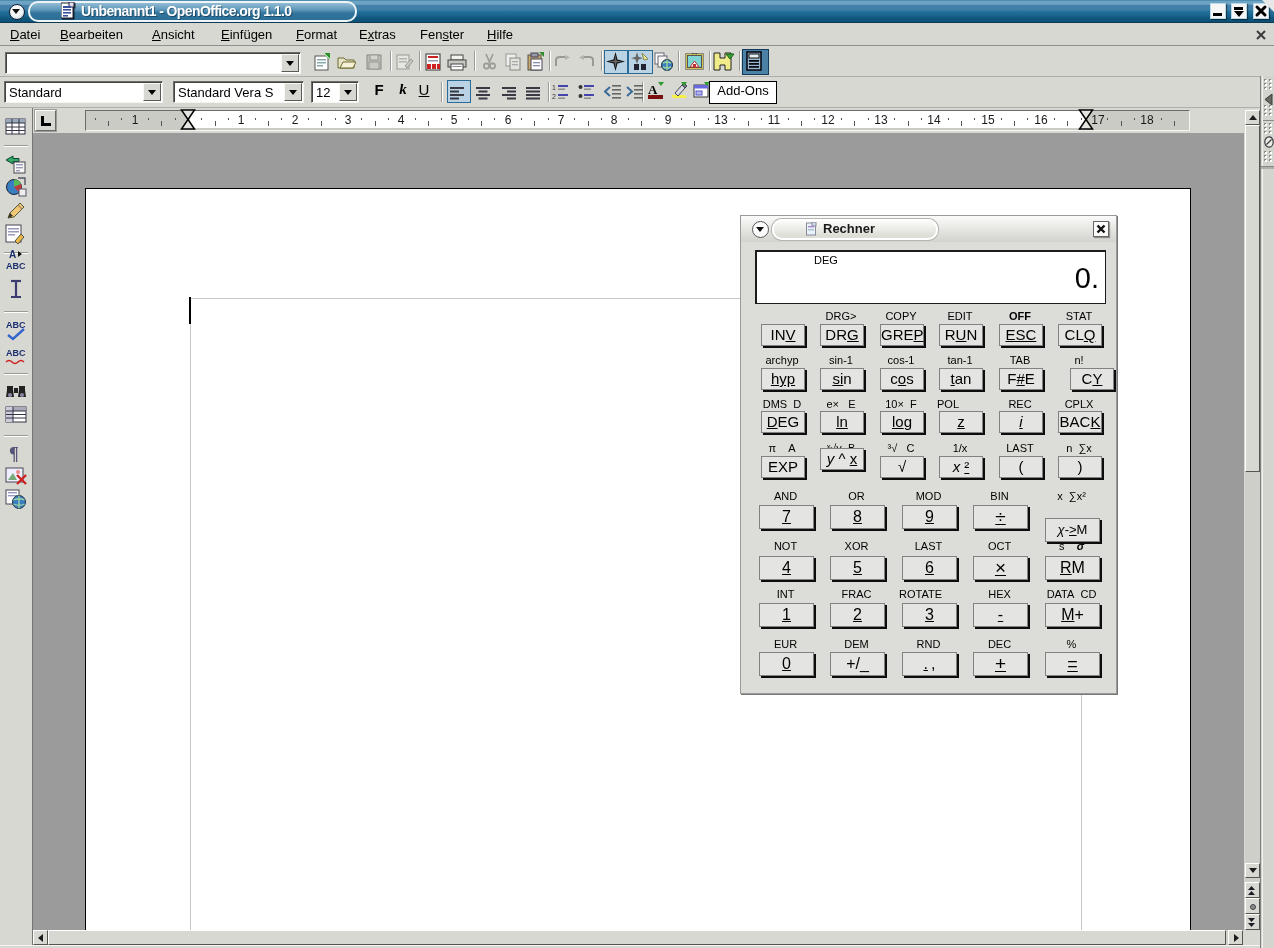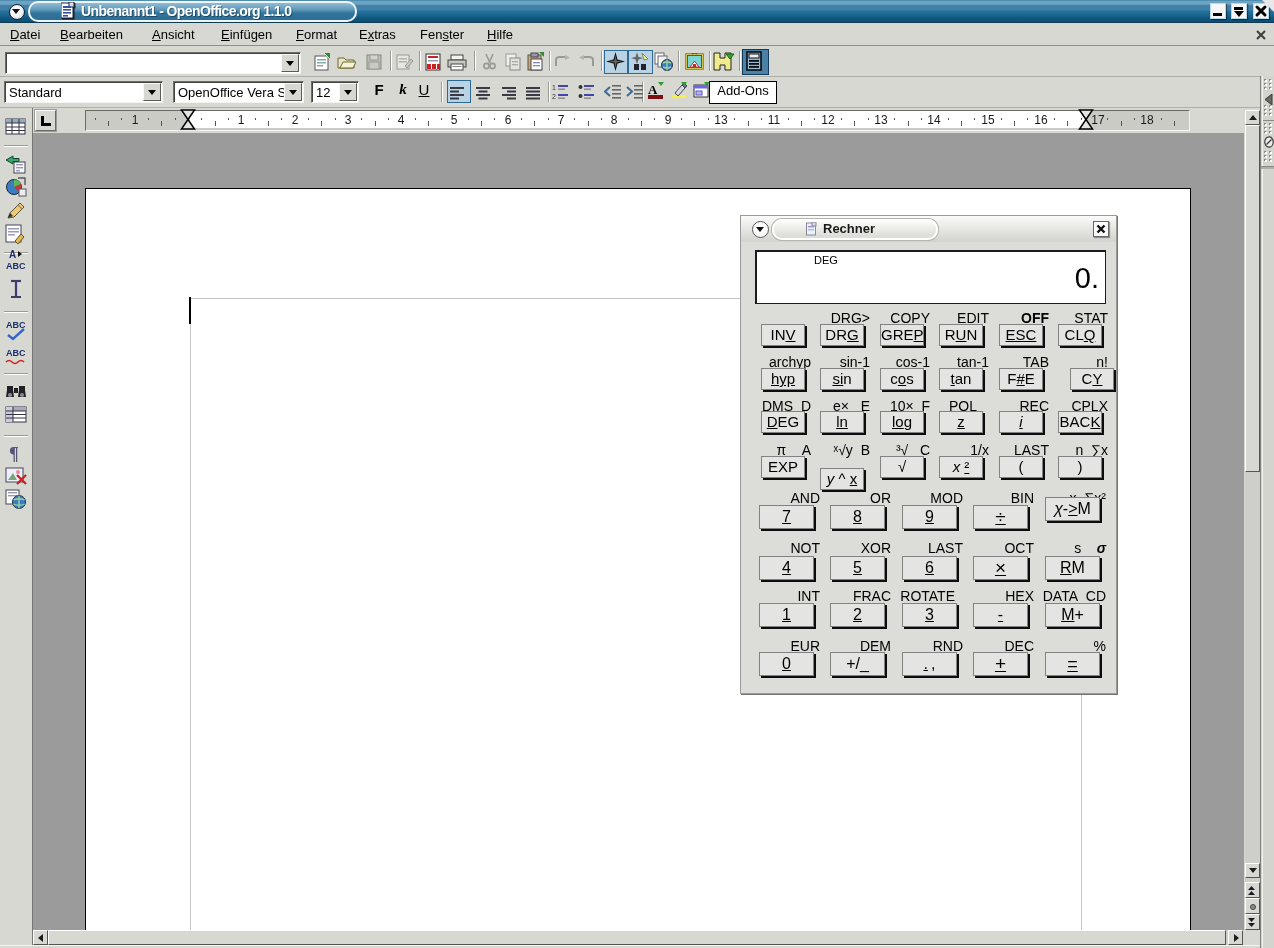--- a/index.html
+++ b/index.html
@@ -8,21 +8,21 @@
 u{text-decoration:underline}
 .sep1{position:absolute;top:52px;width:1px;height:20px;background:#9a9a96;border-right:1px solid #fff}
 .sep2{position:absolute;top:82px;width:1px;height:20px;background:#9a9a96;border-right:1px solid #fff}
 .combo{position:absolute;background:#fff;border-top:1px solid #6c6c68;border-left:1px solid #6c6c68;border-bottom:1px solid #f4f4f0;border-right:1px solid #f4f4f0;box-shadow:inset 1px 1px 0 #434340}
 .combo .tx{position:absolute;left:4px;top:3px;font-size:13px;color:#000;white-space:nowrap;overflow:hidden}
 .cbtn{position:absolute;right:1px;top:1px;bottom:1px;width:16px;background:#d8d8d3;border-top:1px solid #f8f8f4;border-left:1px solid #f8f8f4;border-right:1px solid #5a5a56;border-bottom:1px solid #5a5a56}
 .cbtn:after{content:"";position:absolute;left:4px;top:6px;border-left:4px solid transparent;border-right:4px solid transparent;border-top:5px solid #000}
 .pressed{background:#b9d2e4;border:1px solid #2c6a96}
 .menu{font-size:13px;color:#000}
 .calcbtn{position:absolute;background:#e4e4e2;border:1px solid #828282;box-shadow:2px 2px 0 #0c0c0c;color:#000;text-align:center;font-size:15px}
-.calclab{position:absolute;font-size:14px;color:#000;text-align:right;white-space:nowrap}
+.calclab{position:absolute;font-size:11px;color:#000;text-align:center;white-space:nowrap}
 .wbtn{position:absolute;width:14px;height:14px;background:#f6f6f6;border:1px solid #b9d9e8;box-shadow:1px 1px 1px rgba(0,0,0,.45)}
 </style></head><body>
 <div class="abs" style="left:0;top:0;width:1274px;height:22px;border-bottom:1px solid #0d3a52;background:linear-gradient(#3d7fa5 0%,#6ea5c4 6%,#6ca3c2 16%,#5b95b7 25%,#497fab 25%,#447fa8 28%,#3e80a7 45%,#23709a 52%,#1d6b95 62%,#175f88 75%,#10597f 78%,#0e5076 100%)">
  <div class="abs" style="left:9px;top:4px;width:14px;height:14px;border-radius:50%;background:radial-gradient(circle at 40% 35%,#ffffff 0%,#eef2f5 55%,#a8bfcc 100%);border:1px solid #123"></div>
  <div class="abs" style="left:12px;top:9px;border-left:4px solid transparent;border-right:4px solid transparent;border-top:5px solid #111"></div>
  <div class="abs" style="left:28px;top:1px;width:325px;height:17px;border-radius:10px;border:2px solid #eef4f7;background:linear-gradient(#93bcd3 0%,#5e98ba 40%,#31739b 60%,#2d7097 100%)"></div>
  <svg class="abs" style="left:61px;top:2px;filter:drop-shadow(1.5px 1.5px 0 rgba(0,0,10,0.75))" width="14" height="17" viewBox="0 0 14 17">
   <rect x="0" y="1" width="12" height="15" fill="#fff" stroke="#223" stroke-width="1"></rect>
   <rect x="8" y="0" width="5" height="5" fill="#dde" stroke="#223" stroke-width="1"></rect>
   <rect x="2" y="4" width="8" height="2" fill="#3a50a0"></rect>
@@ -171,21 +171,21 @@
         <rect x="3" y="15" width="10" height="1.8"></rect>
       </g>
     </svg>
 </div>
 <div class="abs" style="left:0;top:77px;width:1262px;height:30px;background:#d8d8d3;border-bottom:1px solid #aeaeaa">
 <div class="combo" style="left:4px;top:4px;width:157px;height:20px">
       <div class="tx">Standard</div>
       <div class="cbtn"></div>
     </div>
 <div class="combo" style="left:173px;top:4px;width:129px;height:20px">
-      <div class="tx" style="right:14px">OpenOffice Vera S</div>
+      <div class="tx" style="right:14px">Standard Vera S</div>
       <div class="cbtn"></div>
     </div>
 <div class="combo" style="left:311px;top:4px;width:46px;height:20px">
       <div class="tx">12</div>
       <div class="cbtn"></div>
     </div>
 <div class="abs" style="left:371px;top:4px;width:16px;height:17px;font-size:15px;font-weight:bold;text-align:center">F</div>
 <div class="abs" style="left:395px;top:4px;width:16px;height:17px;font-size:15px;font-style:italic;font-family:'Liberation Serif',serif;font-weight:bold;text-align:center">k</div>
 <div class="abs" style="left:416px;top:4px;width:16px;height:17px;font-size:15px;text-decoration:underline;text-align:center">U</div>
 <div class="sep2" style="left:441px;top:5px"></div>
@@ -568,39 +568,39 @@
 <div class="calcbtn" style="left:139px;top:195px;width:42px;height:20px;line-height:20px"><u>lo</u>g</div>
 <div class="calclab" style="left:178px;top:182px;width:58px">POL</div>
 <div class="calcbtn" style="left:198px;top:195px;width:42px;height:20px;line-height:20px"><u>z</u></div>
 <div class="calclab" style="left:250px;top:182px;width:58px">REC</div>
 <div class="calcbtn" style="left:258px;top:195px;width:42px;height:20px;line-height:20px"><i><u>i</u></i></div>
 <div class="calclab" style="left:309px;top:182px;width:58px">CPLX</div>
 <div class="calcbtn" style="left:317px;top:195px;width:42px;height:20px;line-height:20px">BAC<u>K</u></div>
 <div class="calclab" style="left:12px;top:226px;width:58px">π&nbsp;&nbsp;&nbsp;&nbsp;A</div>
 <div class="calcbtn" style="left:20px;top:240px;width:42px;height:20px;line-height:20px">EXP</div>
 <div class="calclab" style="left:71px;top:226px;width:58px">ˣ√y&nbsp;&nbsp;B</div>
-<div class="calcbtn" style="left:79px;top:252px;width:42px;height:20px;line-height:20px"><i>y</i>&nbsp;^&nbsp;<u>x</u></div>
+<div class="calcbtn" style="left:79px;top:232px;width:42px;height:20px;line-height:20px"><i>y</i>&nbsp;^&nbsp;<u>x</u></div>
 <div class="calclab" style="left:131px;top:226px;width:58px">³√&nbsp;&nbsp;&nbsp;C</div>
 <div class="calcbtn" style="left:139px;top:240px;width:42px;height:20px;line-height:20px">√</div>
 <div class="calclab" style="left:190px;top:226px;width:58px">1/x</div>
 <div class="calcbtn" style="left:198px;top:240px;width:42px;height:20px;line-height:20px"><i>x</i>&nbsp;<u>²</u></div>
 <div class="calclab" style="left:250px;top:226px;width:58px">LAST</div>
 <div class="calcbtn" style="left:258px;top:240px;width:42px;height:20px;line-height:20px">(</div>
 <div class="calclab" style="left:309px;top:226px;width:58px">n&nbsp;&nbsp;∑x</div>
 <div class="calcbtn" style="left:317px;top:240px;width:42px;height:20px;line-height:20px">)</div>
 <div class="calclab" style="left:10px;top:274px;width:69px">AND</div>
 <div class="calcbtn" style="left:18px;top:289px;width:53px;height:22px;line-height:22px;font-size:16px"><u>7</u></div>
 <div class="calclab" style="left:81px;top:274px;width:69px">OR</div>
 <div class="calcbtn" style="left:89px;top:289px;width:53px;height:22px;line-height:22px;font-size:16px"><u>8</u></div>
 <div class="calclab" style="left:153px;top:274px;width:69px">MOD</div>
 <div class="calcbtn" style="left:161px;top:289px;width:53px;height:22px;line-height:22px;font-size:16px"><u>9</u></div>
 <div class="calclab" style="left:224px;top:274px;width:69px">BIN</div>
 <div class="calcbtn" style="left:232px;top:289px;width:53px;height:22px;line-height:22px;font-size:16px"><span style="font-size:19px"><u>÷</u></span></div>
 <div class="calclab" style="left:296px;top:274px;width:69px">x&nbsp;&nbsp;∑x²</div>
-<div class="calcbtn" style="left:304px;top:281px;width:53px;height:22px;line-height:22px;font-size:16px"><i>χ</i>-<u>&gt;</u>M</div>
+<div class="calcbtn" style="left:304px;top:302px;width:53px;height:22px;line-height:22px;font-size:13px"><i>χ</i>-<u>&gt;</u>M</div>
 <div class="calclab" style="left:10px;top:324px;width:69px">NOT</div>
 <div class="calcbtn" style="left:18px;top:340px;width:53px;height:22px;line-height:22px;font-size:16px"><u>4</u></div>
 <div class="calclab" style="left:81px;top:324px;width:69px">XOR</div>
 <div class="calcbtn" style="left:89px;top:340px;width:53px;height:22px;line-height:22px;font-size:16px"><u>5</u></div>
 <div class="calclab" style="left:153px;top:324px;width:69px">LAST</div>
 <div class="calcbtn" style="left:161px;top:340px;width:53px;height:22px;line-height:22px;font-size:16px"><u>6</u></div>
 <div class="calclab" style="left:224px;top:324px;width:69px">OCT</div>
 <div class="calcbtn" style="left:232px;top:340px;width:53px;height:22px;line-height:22px;font-size:16px"><span style="font-size:19px"><u>×</u></span></div>
 <div class="calclab" style="left:296px;top:324px;width:69px">s&nbsp;&nbsp;&nbsp;&nbsp;<b><i>σ</i></b></div>
 <div class="calcbtn" style="left:304px;top:340px;width:53px;height:22px;line-height:22px;font-size:16px"><u>R</u>M</div>

